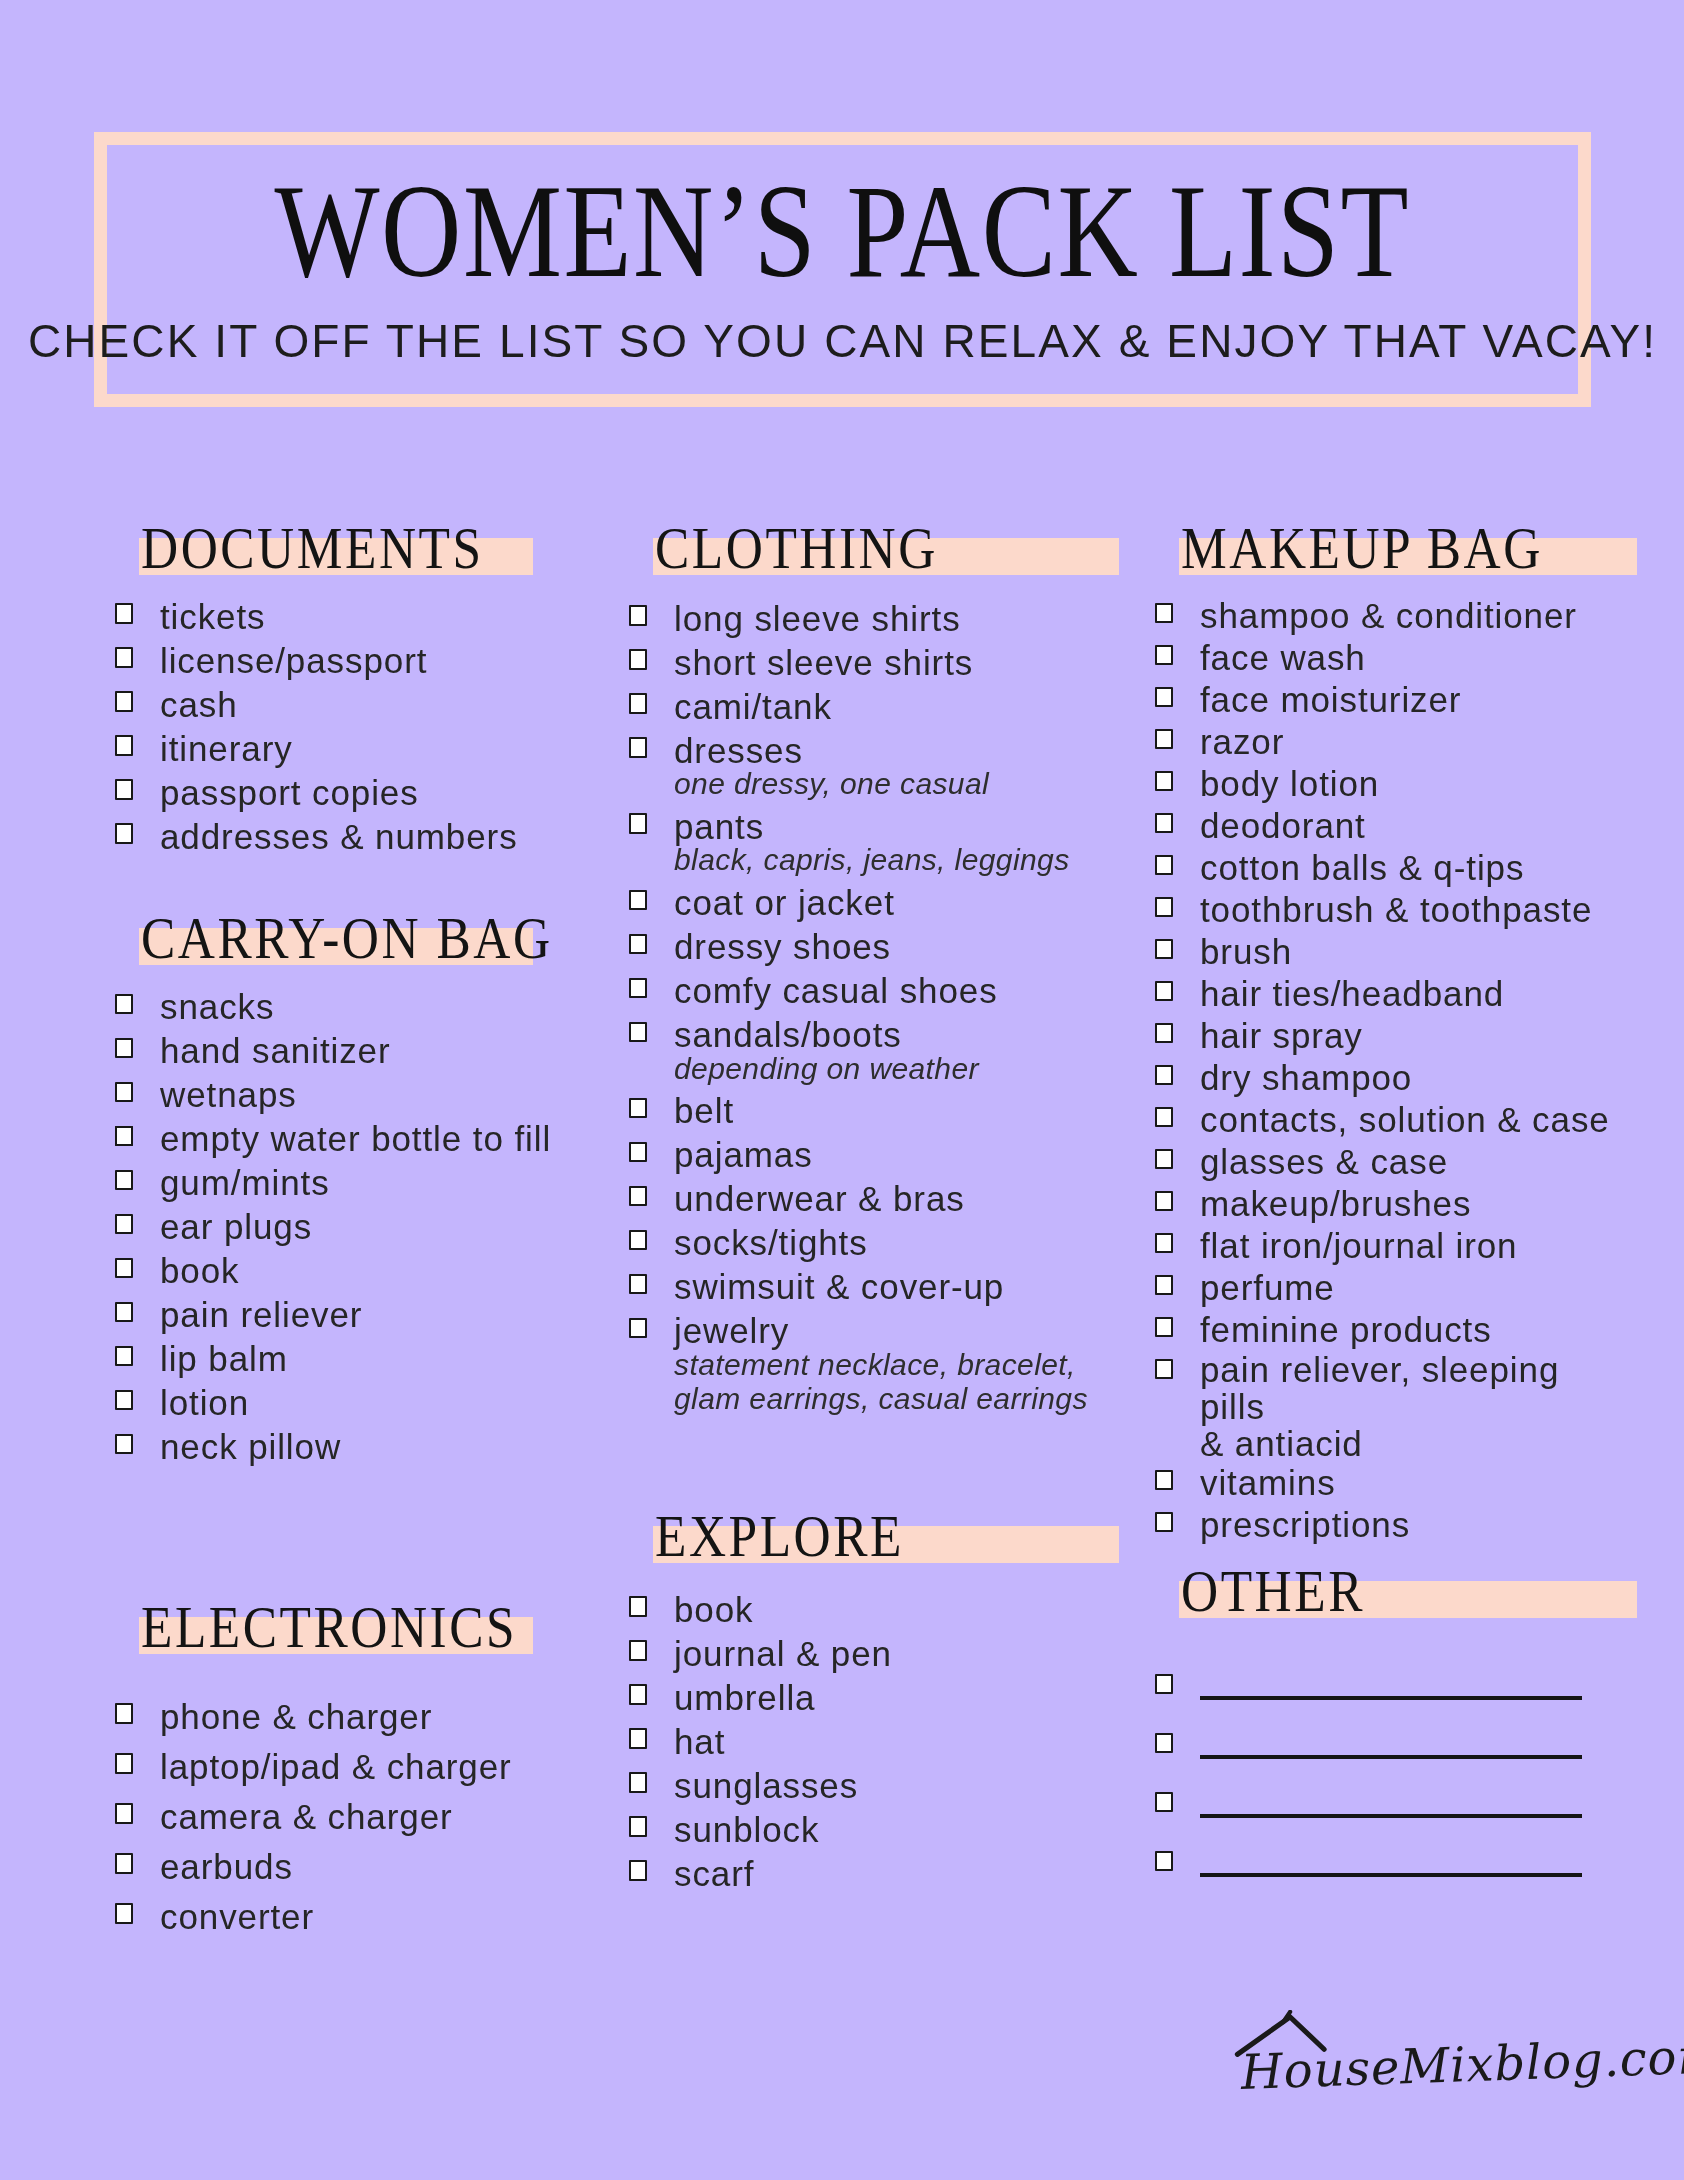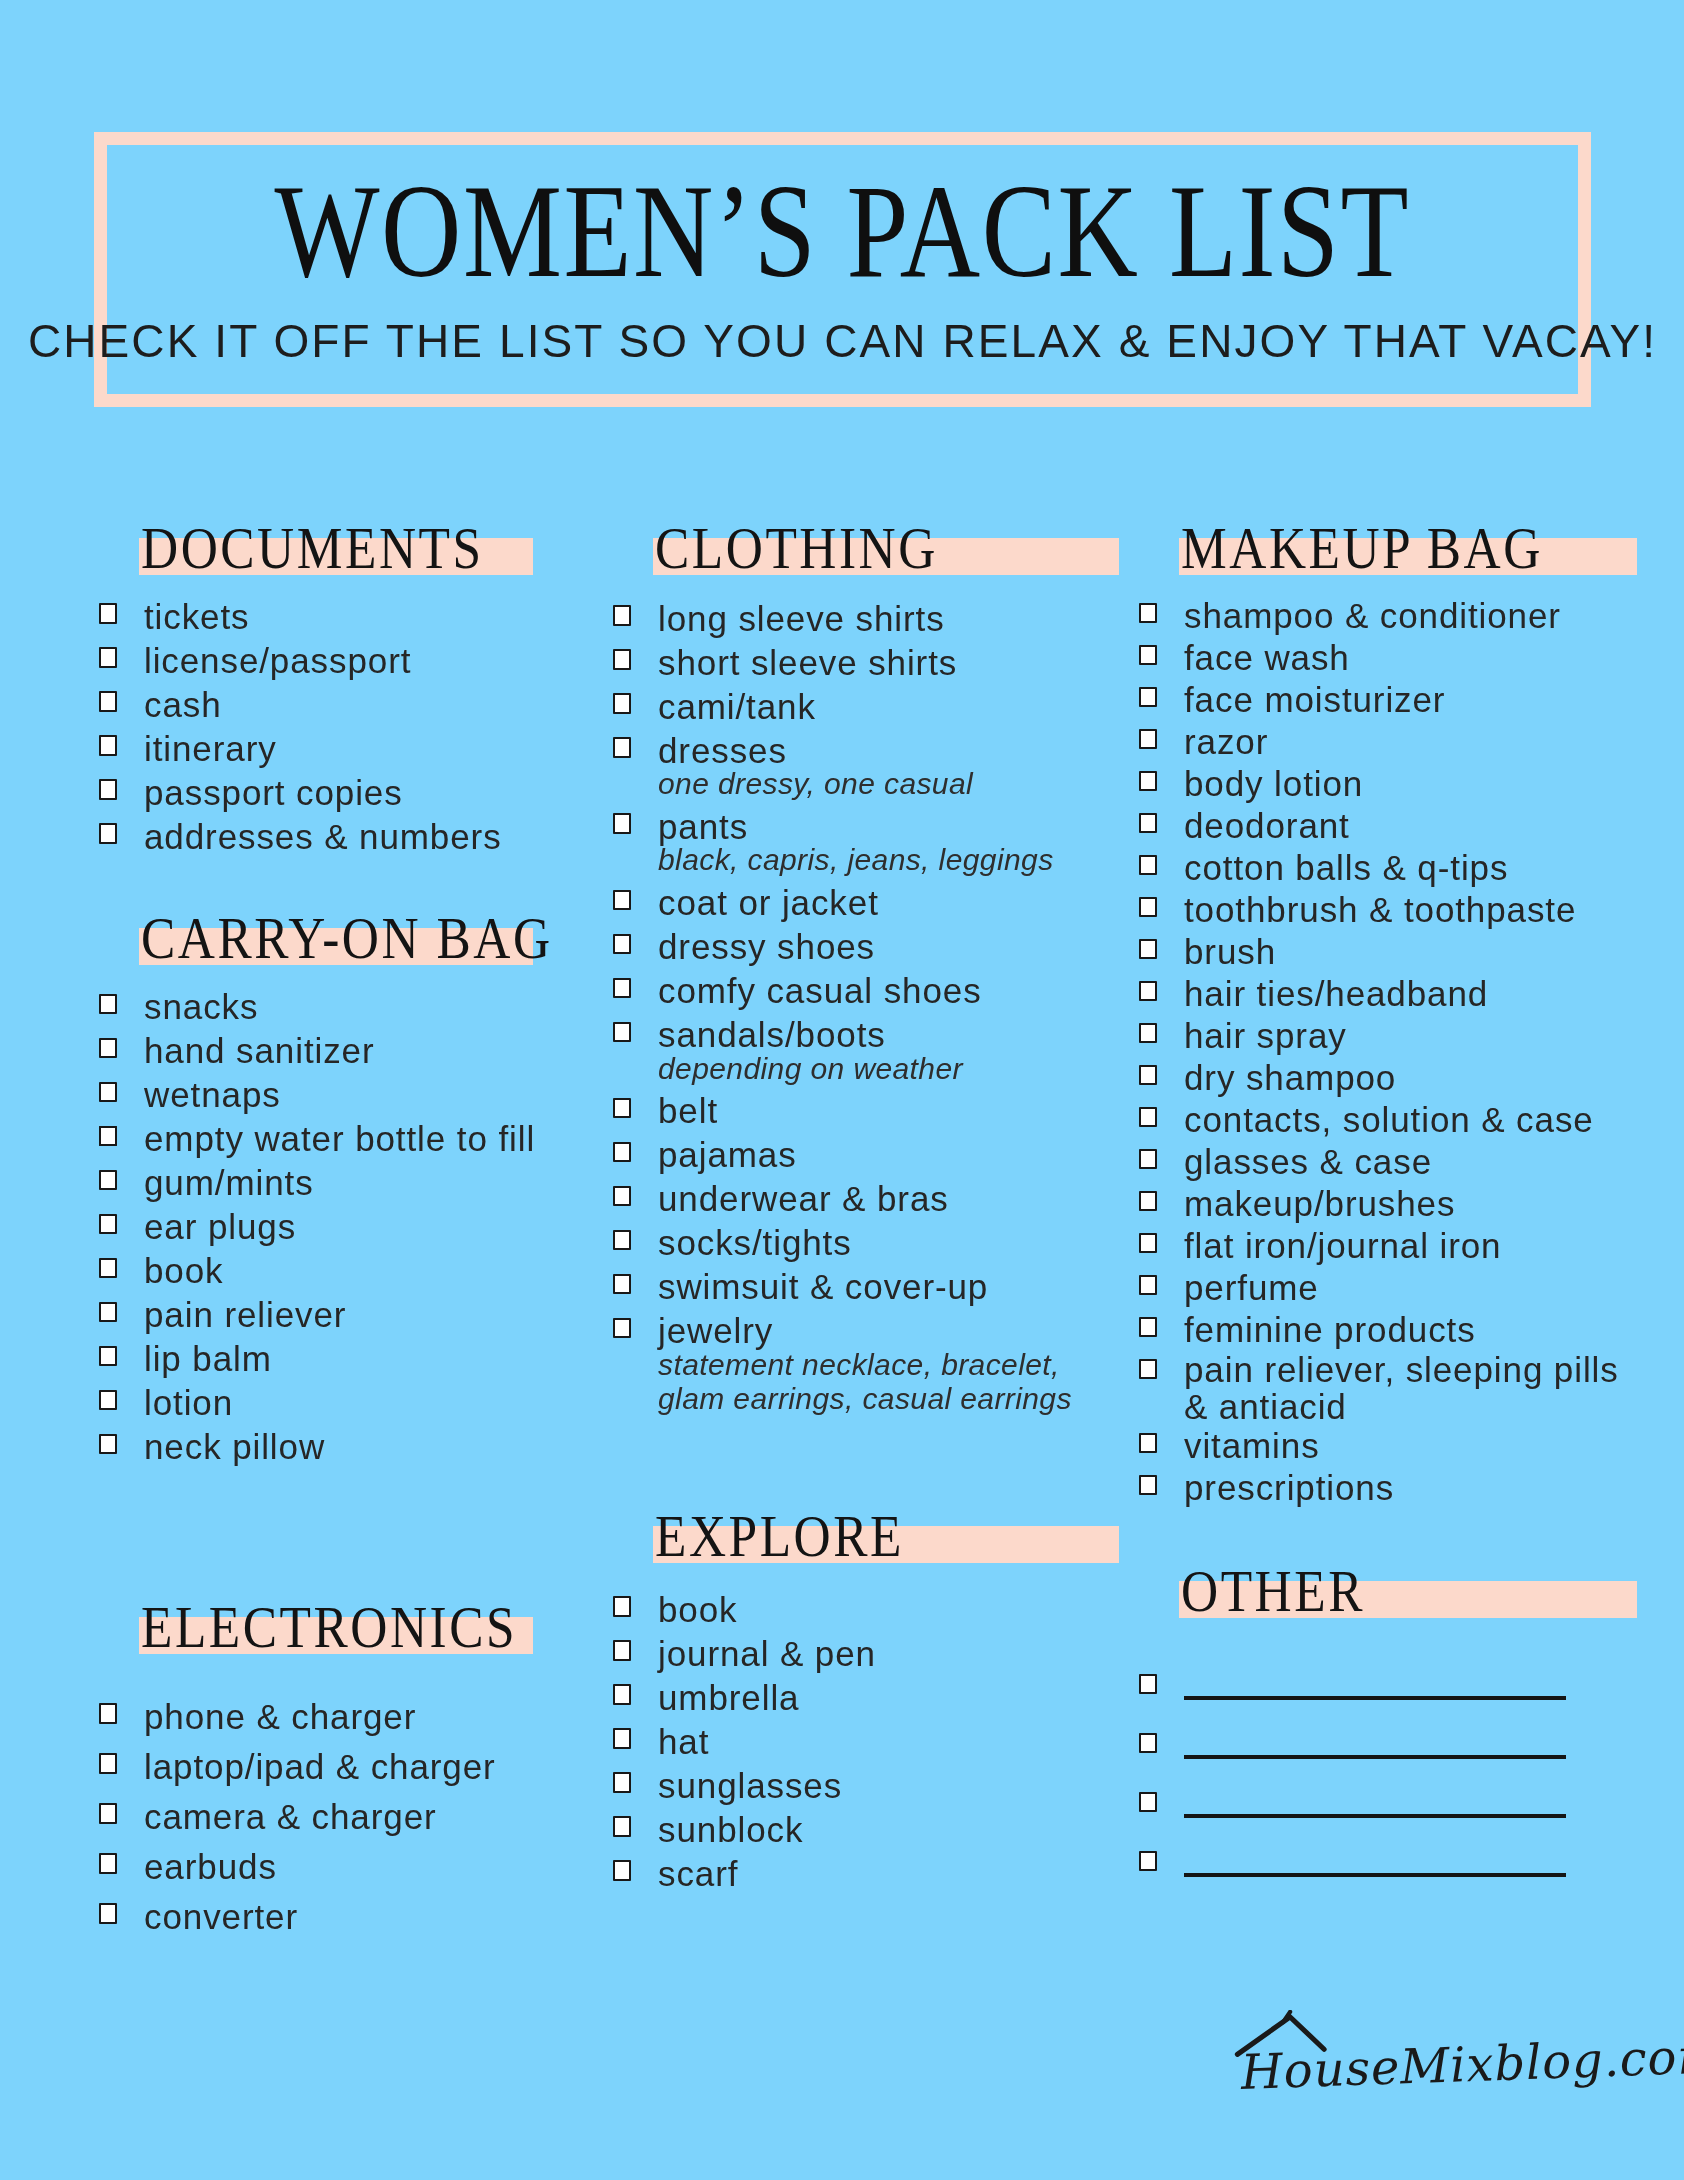--- a/index.html
+++ b/index.html
@@ -4,21 +4,21 @@
 <style>
   :root{
     --pink:#fcd9cb;
     --ink:#141414;
     --item-ink:#262626;
   }
   html,body{margin:0;padding:0;background:#ffffff;}
   .page{
     position:relative;
     width:1685px;height:2181px;
-    background:#7dd3fc;
+    background:#c4b5fd;
     font-family:"Liberation Sans", sans-serif;
     overflow:hidden;
   }
 
   
   .title-frame{
     position:absolute;left:94px;top:132px;width:1497px;height:275px;
     border:13.6px solid var(--pink);
     box-sizing:border-box;
     display:flex;flex-direction:column;align-items:center;justify-content:center;
@@ -40,21 +40,21 @@
   .sec{position:absolute;--rh:44px;}
   .sec-head{position:relative;height:37px;margin-left:44px;}
   .sec-head .bar{position:absolute;left:0;top:0;height:100%;background:var(--pink);}
   .sec-head h2{
     position:absolute;left:1.7px;bottom:-3.4px;margin:0;
     font-family:"Liberation Serif", serif;font-weight:400;
     font-size:53px;line-height:1;letter-spacing:2.6px;
     color:var(--ink);white-space:nowrap;
     transform:scale(0.97,1.12);transform-origin:left bottom;
   }
-  .items{list-style:none;margin:0;padding:0;}
+  .items{list-style:none;margin:16px;padding:0;}
   .item{position:relative;padding-left:49px;}
   .checkbox{
     position:absolute;left:4.3px;top:calc(var(--rh)/2 - 12.8px);
     width:18px;height:20.4px;border:2.6px solid #181818;border-radius:0.9px;
     background:#fff;box-sizing:border-box;
   }
   .item-label{
     min-height:var(--rh);
     display:flex;align-items:center;
     font-size:35px;line-height:37px;letter-spacing:0.9px;

